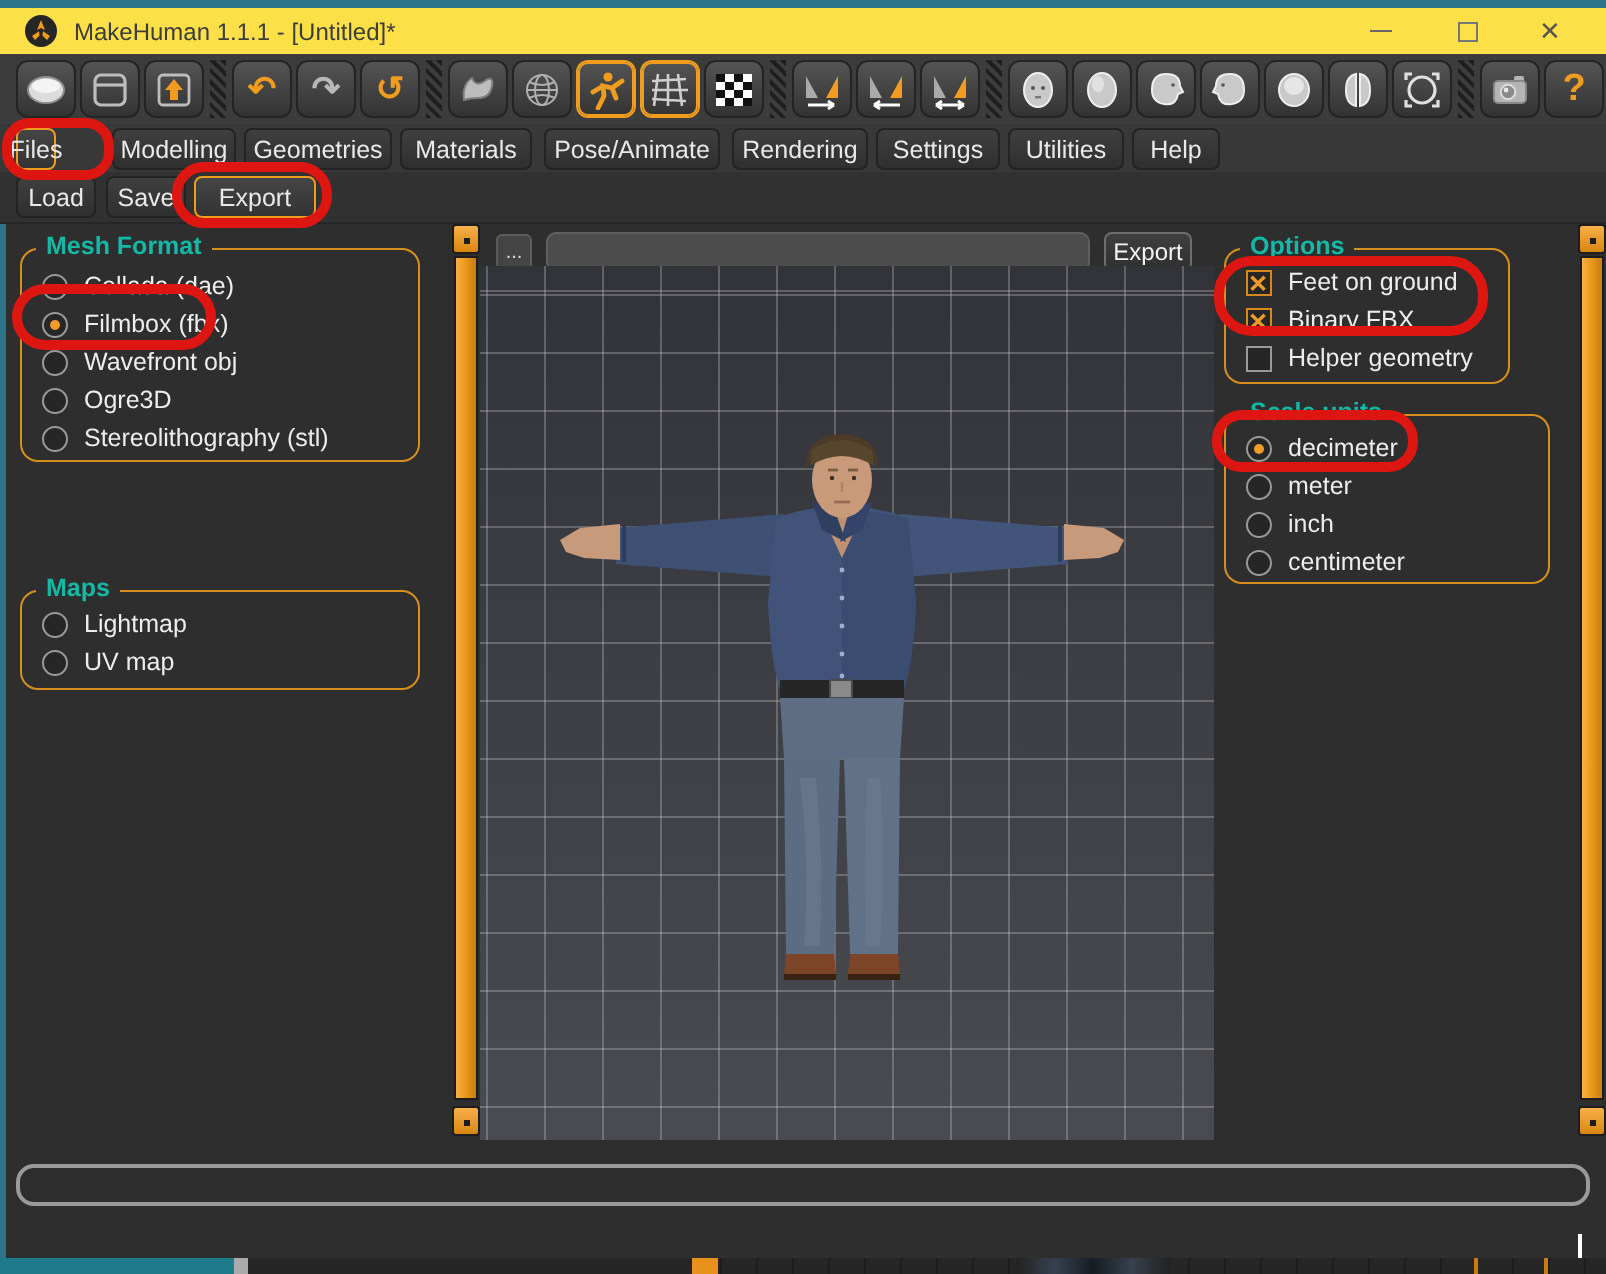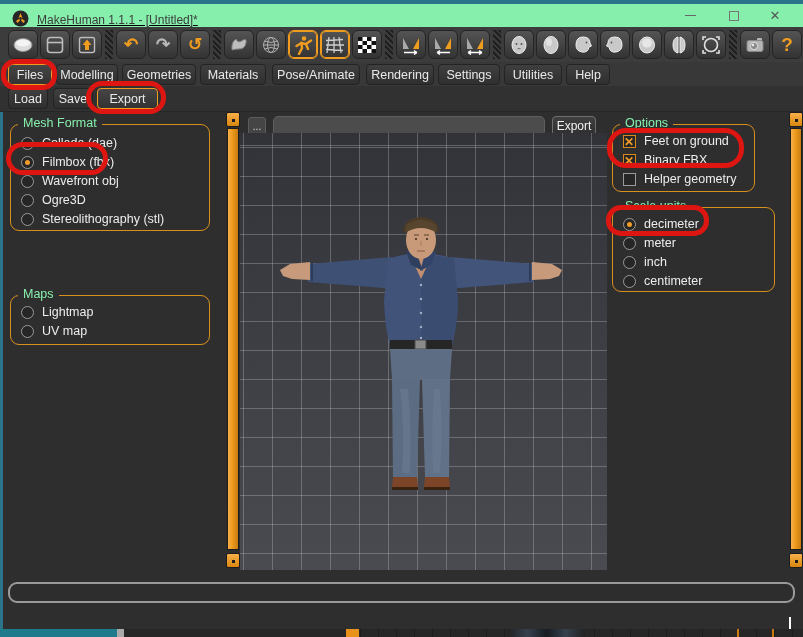--- a/index.html
+++ b/index.html
@@ -3,21 +3,21 @@
 <meta charset="utf-8">
 <style>
   * { margin:0; padding:0; box-sizing:border-box; }
   html,body { background:#555; }
   body { font-family:"Liberation Sans", sans-serif; }
   .screen { position:relative; width:803px; height:637px; background:#2e2e2e; overflow:hidden; }
 
   
   .teal-top { position:absolute; left:0; top:0; width:803px; height:4px; background:#2a7388; }
   .teal-left { position:absolute; left:0; top:27px; width:3px; height:610px; background:#2a7388; }
-  .titlebar { position:absolute; left:0; top:4px; width:803px; height:23px; background:#86efac; display:flex; align-items:flex-end;text-decoration:underline; }
+  .titlebar { position:absolute; left:0; top:4px; width:803px; height:23px; background:#fde047; display:flex; align-items:center; }
   .title-text { font-size:12px; color:#3c3c3c; margin-left:8px; }
   .win-ctl { position:absolute; top:0; width:40px; height:23px; display:flex; align-items:center; justify-content:center; color:#666; font-size:12px; }
   .wc-min { right:93px; } .wc-max { right:49px; } .wc-close { right:8px; color:#555; font-size:13px; }
   .wc-min i { display:block; width:11px; height:0; border-top:1px solid #666; }
   .wc-max i { display:block; width:10px; height:10px; border:1px solid #777; }
   .logo { width:17px; height:17px; margin-left:12px; }
 
   
   .toolbar { position:absolute; left:0; top:27px; width:803px; height:35px; background:#3c3c3c; display:flex; align-items:center; padding-left:8px; }
   .tbtn { width:30px; height:29px; margin-right:2px; border:1px solid #242424; border-radius:6px;
@@ -31,21 +31,21 @@
   
   .maintabs { position:absolute; left:0; top:62px; width:803px; height:24px; background:#383838; }
   .subtabs  { position:absolute; left:0; top:86px; width:803px; height:26px; background:#313131; border-bottom:1px solid #262626; }
   .tab { position:absolute; top:2px; height:21px; border:1px solid #232323; border-radius:4px;
          background:linear-gradient(#3f3f3f,#2f2f2f); color:#e9e9e9; font-size:12.5px;
          display:flex; align-items:center; justify-content:center; }
   .tab.on { border:1px solid #ef9c1f; background:linear-gradient(#454545,#333); }
 
   
   .group { position:absolute; border:1px solid #d78f1e; border-radius:9px; }
-  .gtitle { position:absolute; top:-9px; left:7px; background:#2e2e2e; padding:0 5px; font-size:12.5px; font-weight:normal; color:#86efac; white-space:nowrap; }
+  .gtitle { position:absolute; top:-9px; left:7px; background:#2e2e2e; padding:0 5px; font-size:12.5px; font-weight:bold; color:#14b8a6; white-space:nowrap; }
   .item { position:absolute; left:10px; display:flex; align-items:center; gap:8px; height:16px; }
   .item .lbl { color:#ededed; font-size:12.5px; white-space:nowrap; }
   .radio { width:13px; height:13px; border:1px solid #9a9a9a; border-radius:50%; background:#262626; position:relative; flex:0 0 auto; }
   .radio.on::after { content:""; position:absolute; inset:3px; border-radius:50%; background:#f09c28; }
   .cb { width:13px; height:13px; border:1px solid #9a9a9a; background:#262626; position:relative; flex:0 0 auto; }
   .cb.on { border-color:#d8881c; }
   .cb.on::after { content:"\2715"; position:absolute; left:0px; top:-1px; color:#f09b28; font-size:12px; font-weight:bold; }
 
   
   .browse-btn { position:absolute; left:248px; top:117px; width:18px; height:18px; background:#454545; border:1px solid #5c5c5c; border-radius:3px; color:#ddd; font-size:10px; display:flex; align-items:center; justify-content:center; }
@@ -250,21 +250,21 @@
         <circle cx="10" cy="11" r="3.6" fill="#8a8a8a" stroke="#ddd"></circle>
         <circle cx="9" cy="10" r="1.2" fill="#e8e8e8"></circle>
       </svg>
     </div>
     <div class="tbtn">
         <span class="glyph o" style="font-size:19px;">?</span>
       </div>
   </div>
 
   <div class="maintabs">
-    <div class="tab on" style="left:8px;width:44px;">
+    <div class="tab on" style="left:8px;width:20px;">
         <span>Files</span>
       </div>
     <div class="tab" style="left:56px;width:62px;">
         <span>Modelling</span>
       </div>
     <div class="tab" style="left:122px;width:74px;align-items:center;">
         <span>Geometries</span>
       </div>
     <div class="tab" style="left:200px;width:66px;">
         <span>Materials</span>

